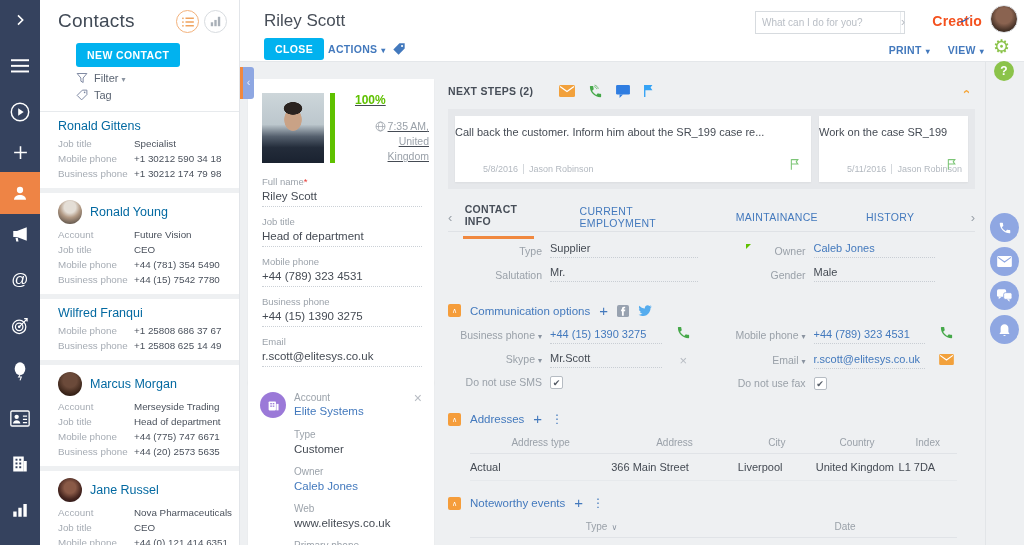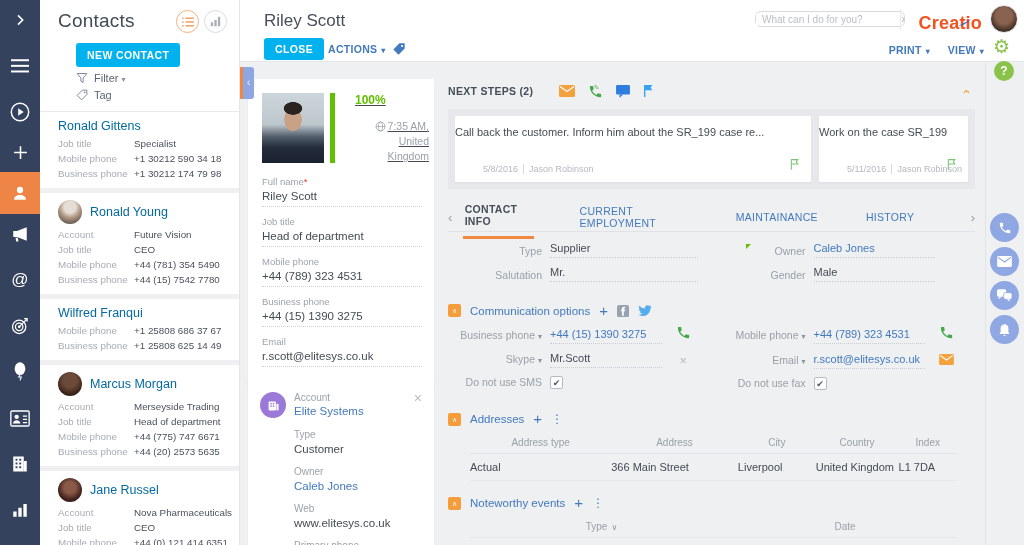--- a/index.html
+++ b/index.html
@@ -39,25 +39,25 @@
   .cc-value { color:#4a515c; }
 
   
   .main { position:absolute; left:240px; top:0; width:784px; height:545px; }
   .main-header { position:absolute; left:0; top:0; width:784px; height:62px; background:#fff; border-bottom:1px solid #e4e7ea; z-index:2; }
   .page-title { position:absolute; left:24px; top:11px; font-size:17px; color:#474e58; font-weight:400; }
   .btn-close { position:absolute; left:24px; top:38px; background:#01b2ef; color:#fff; font-size:10.5px; font-weight:bold; letter-spacing:.4px; padding:5px 11px; border-radius:3px; border:none; cursor:pointer; }
   .actions { position:absolute; left:88px; top:43px; font-size:10.5px; font-weight:bold; letter-spacing:.3px; color:#4379bd; cursor:pointer; }
   .caret-blue::after { content:"▾"; font-size:8px; margin-left:4px; color:#4379bd; }
   .hdr-tag { position:absolute; left:152px; top:42px; cursor:pointer; }
-  .search-box { position:absolute; right:119px; top:11px; width:150px; height:16px; border:1px solid #d7dbdf; border-radius:6px; background:#fff; display:flex; align-items:center; }
+  .search-box { position:absolute; right:119px; top:11px; width:150px; height:23px; border:1px solid #d7dbdf; border-radius:0; background:#fff; display:flex; align-items:center; }
   .search-box input { border:none; outline:none; flex:1; font-size:10px; color:#555; padding:0 6px; font-family:"Liberation Sans",sans-serif; }
   .search-box input::placeholder { color:#b9bec5; }
   .search-go { width:20px; text-align:center; color:#b9bec5; font-size:12px; border-left:1px solid #e8ebee; cursor:pointer; line-height:21px; }
-  .logo { position:absolute; right:42px; top:13px; font-size:18px; font-weight:bold; color:#f4511e; letter-spacing:.2px; }
+  .logo { position:absolute; right:42px; top:13px; font-size:14px; font-weight:bold; color:#f4511e; letter-spacing:.2px; }
   .logo .plane { position:absolute; top:-3px; right:10px; }
   .menu-print { position:absolute; right:94px; top:44px; font-size:10.5px; font-weight:bold; color:#4379bd; letter-spacing:.3px; cursor:pointer; }
   .menu-view  { position:absolute; right:40px; top:44px; font-size:10.5px; font-weight:bold; color:#4379bd; letter-spacing:.3px; cursor:pointer; }
 
   
   .rail { position:absolute; right:0; top:0; width:39px; height:545px; z-index:3; }
   .rail-divider { position:absolute; right:38px; top:62px; width:1px; height:483px; background:#e2e5e8; }
   .rail-avatar { position:absolute; top:5px; left:5px; width:28px; height:28px; border-radius:50%; cursor:pointer;
     background:radial-gradient(circle at 50% 38%, #8a6350 0 38%, #4a352a 68%, #20180f 100%); border:1px solid #dfe2e6; }
   .rail-gear { position:absolute; top:36px; left:8px; font-size:19px; color:#8bc34a; cursor:pointer; line-height:22px; }

